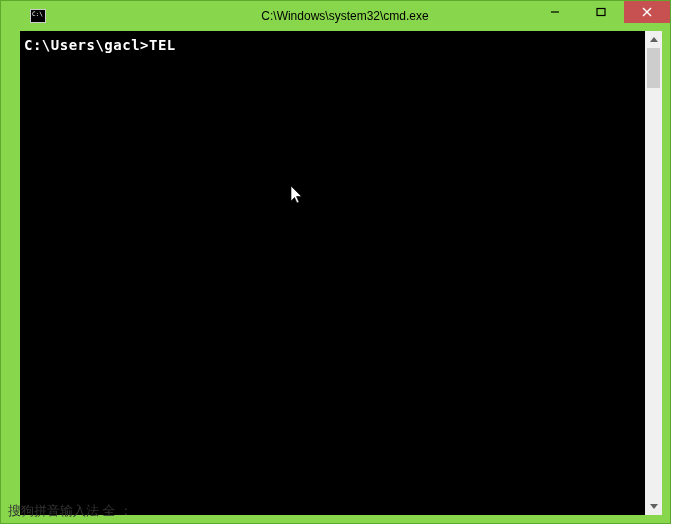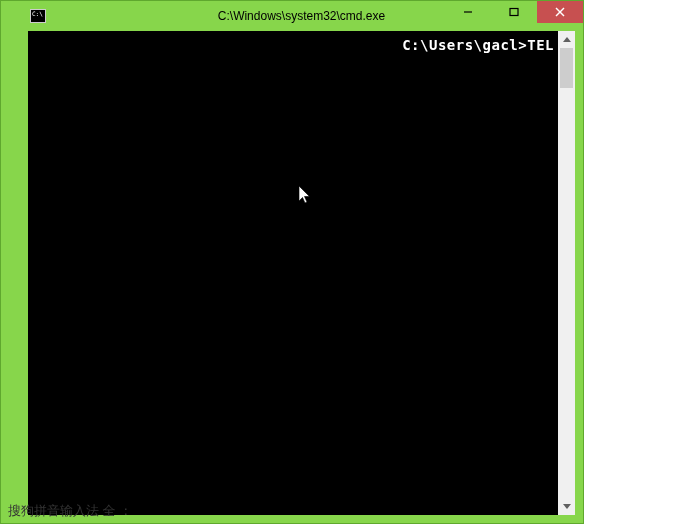--- a/index.html
+++ b/index.html
@@ -9,21 +9,21 @@
     }
     body {
       width: 677px;
       height: 524px;
       background: #fff;
       font-family: "Segoe UI", Tahoma, sans-serif;
       overflow: hidden;
       position: relative;
     }
     .window {
-      width: 584px;
+      width: 671px;
       height: 524px;
       background: #87d64b;
       border: 1px solid #5fa82e;
       display: flex;
       flex-direction: column;
       position: relative;
       padding-left: 19px;
     }
     .titlebar {
       height: 30px;
@@ -81,26 +81,25 @@
       cursor: pointer;
     }
     .win-btn.close {
       background: #c75050;
       color: #fff;
     }
     .win-btn svg {
       display: block;
     }
     .client-area {
-      margin: 0 8px 8px 8px;
+      margin: 0 8px 8px 0;
       flex: 1;
       background: #000;
       position: relative;
       display: flex;
-      text-align: right;
     }
     .terminal {
       flex: 1;
       background: #000;
       color: #fff;
       font-family: Consolas, "Lucida Console", monospace;
       font-size: 14px;
       padding: 6px 4px;
       white-space: pre;
       overflow: hidden;

